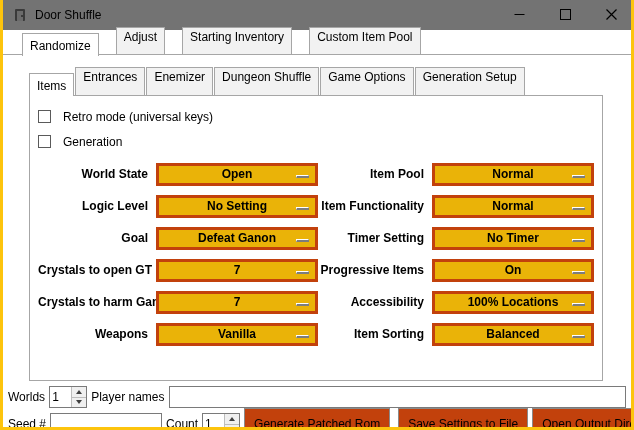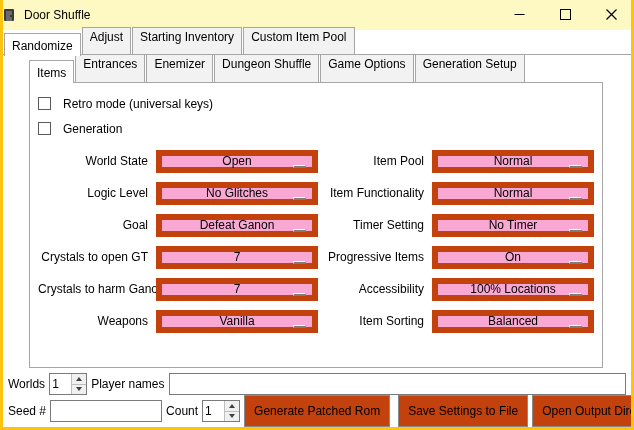--- a/index.html
+++ b/index.html
@@ -3,64 +3,64 @@
 <meta charset="utf-8">
 <style>
   html,body { margin:0; padding:0; background:#d8d8d8; }
   * { box-sizing:border-box; font-family:"Liberation Sans", sans-serif; }
   .window {
     position:relative; width:634px; height:430px; background:#fff;
     border:3px solid #fdc40d; border-top:none; overflow:hidden;
   }
   .titlebar {
     position:absolute; top:0; left:-3px; right:-3px; height:30px;
-    background:#fef9c3; display:flex; align-items:center; padding-left:1px; gap:7px;
+    background:#737373; display:flex; align-items:center; padding-left:12px; gap:7px;
   }
   .title { font-size:12px; color:#000; }
   .app-icon { width:16px; height:16px; display:inline-flex; }
   .win-buttons { margin-left:auto; display:flex; height:30px; }
   .win-btn { width:46px; height:30px; display:flex; align-items:center; justify-content:center; cursor:default; }
   .body {
     position:absolute; top:30px; left:0; right:0; bottom:0;
     display:flex; flex-direction:column; background:#fff;
   }
   
   .tabs { display:flex; align-items:flex-end; }
-  .outer-tabs { padding-left:1px; height:25px; }
+  .outer-tabs { padding-left:19px; height:25px;gap:16px; }
   .inner-tabs { padding-left:0; height:24px; }
   .tab {
     border:1px solid #a6a6a6; border-bottom:none; background:#f2f2f2;
     padding:2px 7px 2px 7px; font-size:12px; height:28px; line-height:15px;
     margin-right:1px; position:relative; white-space:nowrap; cursor:default;
   }
   .tab.selected {
     background:#fff; height:23px; padding-top:5px; z-index:3; margin-bottom:-1px;
   }
   .outer-pane {
     flex:0 0 314px; border-top:1px solid #a6a6a6; margin-top:-1px;
-    padding:3px 28px 0 26px; background:#fff; position:relative; z-index:1;
+    padding:16px 28px 0 26px; background:#fff; position:relative; z-index:1;
   }
   .inner-pane {
     border:1px solid #a6a6a6; background:#fff; height:286px; padding:8px 8px; position:relative; z-index:1;
   }
   
   .cb-row { display:flex; align-items:center; gap:12px; height:25px; cursor:default; }
   .cb {
     width:13px; height:13px; background:#fff; border:1px solid #5a5a5a; display:inline-block; flex:0 0 auto;
   }
   .cb-label { font-size:12px; color:#000; }
   
   .fields {
     margin-top:4px; display:grid;
     grid-template-columns:118px 162px 114px 162px;
-    grid-auto-rows:32px; align-items:center;
+    grid-auto-rows:32px; align-items:center;font-weight:bold;
   }
   .field-label { font-size:12px; text-align:right; padding-right:8px; color:#000; white-space:nowrap; }
   .dropdown {
-    height:23px; background:#f9a8d4; border:6px solid #c2410c;
+    height:23px; background:#eab308; border:3px solid #c2410c;
     display:flex; align-items:center; justify-content:center; position:relative; cursor:default;
   }
   .dd-value { font-size:12px; color:#000; }
   .dd-ind {
     position:absolute; right:6px; top:9px; width:13px; height:3px;
     background:#f0f0f0; border-top:1px solid #fff; border-left:1px solid #fff;
     border-right:1px solid #7d7d7d; border-bottom:2px solid #7d7d7d;
   }
   
   .bottom { flex:1; padding:4px 5px 5px 5px; display:flex; flex-direction:column; gap:3px; background:#fff; }
@@ -162,21 +162,21 @@
             <span class="dd-ind"></span>
           </div>
           <div class="field-label">Item Pool</div>
           <div class="dropdown">
             <span class="dd-value">Normal</span>
             <span class="dd-ind"></span>
           </div>
 
           <div class="field-label">Logic Level</div>
           <div class="dropdown">
-            <span class="dd-value">No Glitches</span>
+            <span class="dd-value">No Setting</span>
             <span class="dd-ind"></span>
           </div>
           <div class="field-label">Item Functionality</div>
           <div class="dropdown">
             <span class="dd-value">Normal</span>
             <span class="dd-ind"></span>
           </div>
 
           <div class="field-label">Goal</div>
           <div class="dropdown">

